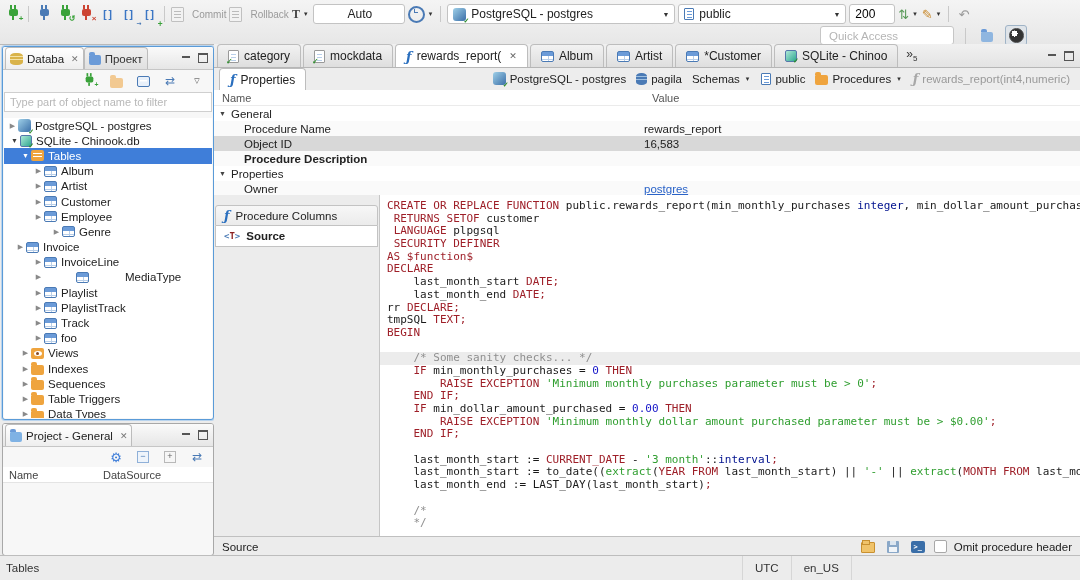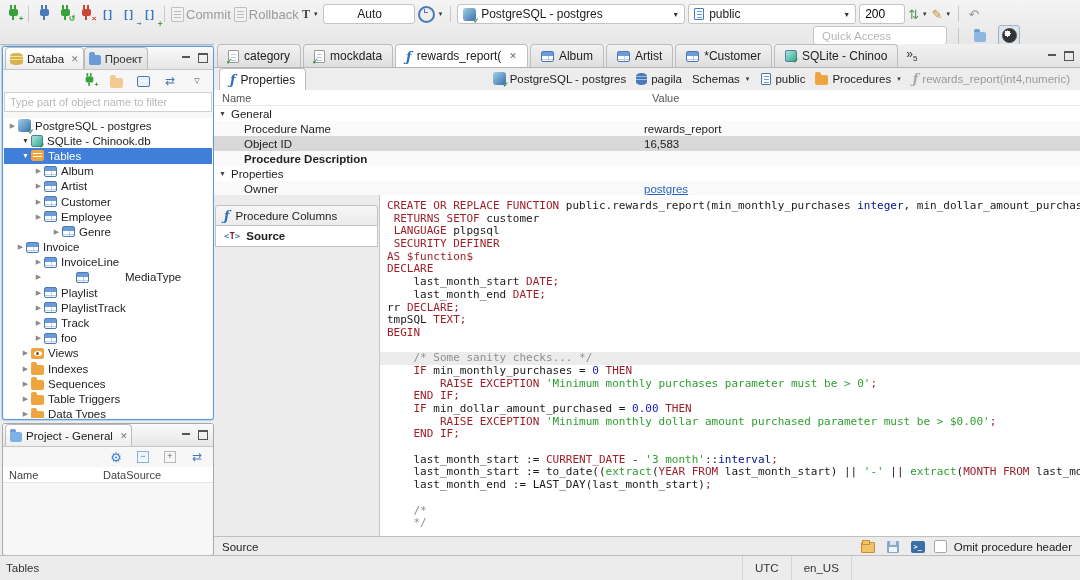--- a/index.html
+++ b/index.html
@@ -5,27 +5,27 @@
   html,body{margin:0;padding:0}
   body{width:1080px;height:580px;position:relative;overflow:hidden;
        font-family:"Liberation Sans",sans-serif;font-size:12px;color:#222;background:#ececec}
   
   #toolbar{position:absolute;left:0;top:0;right:0;height:44px;
            background:linear-gradient(#f4f4f4,#e7e7e7);border-bottom:1px solid #b9b9b9}
   #tbrow{position:absolute;left:4px;top:3px;height:22px;display:flex;align-items:center;gap:3px}
   .sep{width:1px;height:16px;background:#c9c9c9;margin:0 3px}
   .tbtn{display:flex;align-items:center;justify-content:center;min-width:18px;height:20px;gap:2px}
   .gray{color:#9a9a9a}
-  .tlabel{font-size:13px;color:#9a9a9a;margin-left:0}
+  .tlabel{font-size:10px;color:#9a9a9a;margin-left:6px}
   .combo{display:flex;align-items:center;background:#fff;border:1px solid #c3c3c3;border-radius:3px;
          height:20px;padding:0 3px 0 5px;gap:5px;box-sizing:border-box}
   .car{font-size:7px;color:#333;padding:0 2px}
   .numbox{width:46px;height:20px;border:1px solid #c3c3c3;border-radius:3px;background:#fff;
           font-family:"Liberation Sans",sans-serif;font-size:12px;padding:0 5px;box-sizing:border-box}
-  #qa-wrap{position:absolute;top:25px;right:60px;display:flex;align-items:center;gap:8px}
+  #qa-wrap{position:absolute;top:25px;right:53px;display:flex;align-items:center;gap:8px}
   #qa{width:116px;height:17px;border:1px solid #c6c6c6;border-radius:3px;background:#fff;
       font-size:11.5px;padding:0 8px;color:#555}
   #qa::placeholder{color:#b5b5b5}
   .persp{width:20px;height:19px;display:flex;align-items:center;justify-content:center;border-radius:3px}
   .persp.on{border:1px solid #9fb3c6;background:#dfe4e9}
   
   .ic{display:inline-block;vertical-align:middle;flex:none;box-sizing:border-box}
   .plug{position:relative;width:9px;height:7px;border-radius:2px;background:currentColor;margin:2px 3px 5px 3px}
   .plug::before{content:"";position:absolute;top:-4px;left:1px;width:2px;height:4px;background:currentColor;box-shadow:4px 0 0 currentColor}
   .plug::after{content:"";position:absolute;bottom:-4px;left:3px;width:2px;height:4px;background:currentColor}
@@ -290,21 +290,21 @@
         <span class="car">▽</span>
       </span>
   </div>
   <input class="nfilter" placeholder="Type part of object name to filter" style="">
   <div class="tree" id="navtree">
       <div class="trow" style="padding-left: 3px;">
         <span class="arrow">▶</span>
         <span class="ic ic-pg"></span>
         <span class="lbl">PostgreSQL - postgres</span>
       </div>
-      <div class="trow" style="padding-left: 16px;">
+      <div class="trow" style="padding-left: 5px;">
         <span class="arrow exp">▼</span>
         <span class="ic ic-sqlite"></span>
         <span class="lbl">SQLite - Chinook.db</span>
       </div>
       <div class="trow sel" style="padding-left: 16px;">
         <span class="arrow exp">▼</span>
         <span class="ic ic-tablesf"></span>
         <span class="lbl">Tables</span>
       </div>
       <div class="trow" style="padding-left: 29px;">

